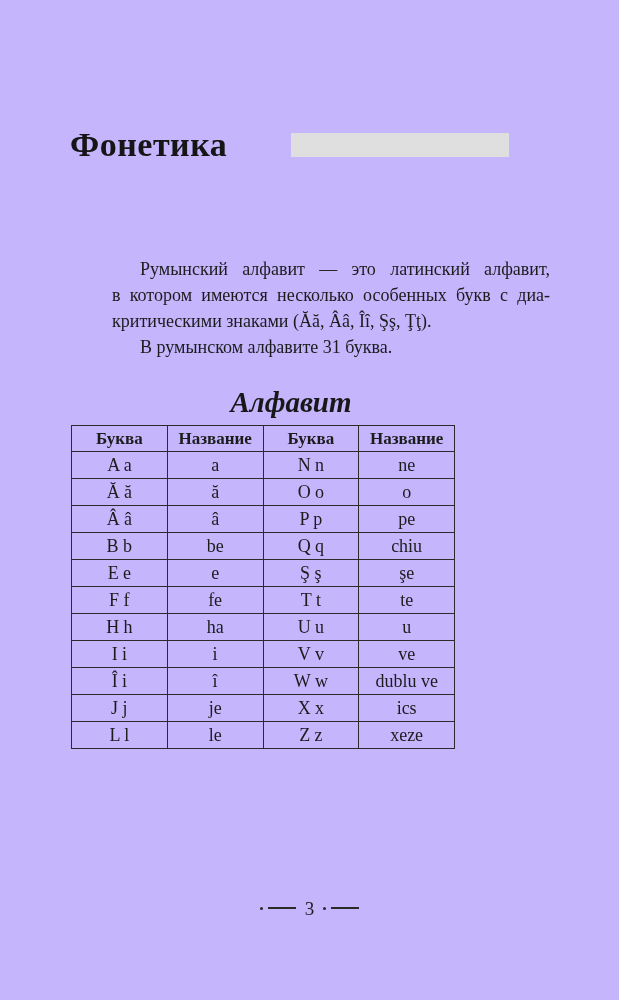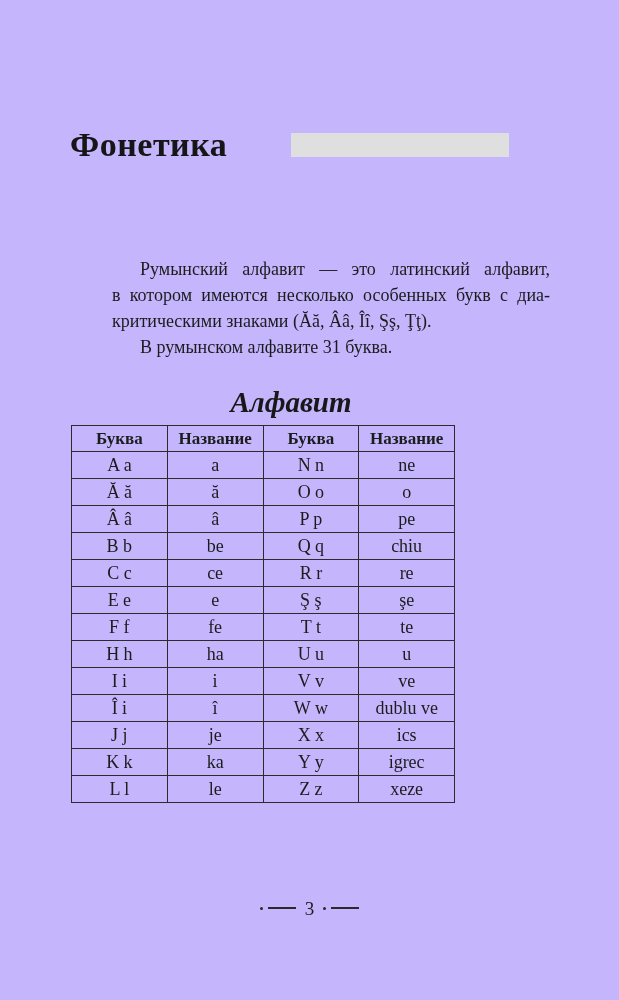--- a/index.html
+++ b/index.html
@@ -175,26 +175,20 @@
           <td>P p</td>
           <td>pe</td>
         </tr>
         <tr>
           <td>B b</td>
           <td>be</td>
           <td>Q q</td>
           <td>chiu</td>
         </tr>
         <tr>
-          <td>C c</td>
-          <td>ce</td>
-          <td>R r</td>
-          <td>re</td>
-        </tr>
-        <tr>
           <td>E e</td>
           <td>e</td>
           <td>Ş ş</td>
           <td>şe</td>
         </tr>
         <tr>
           <td>F f</td>
           <td>fe</td>
           <td>T t</td>
           <td>te</td>
@@ -215,26 +209,20 @@
           <td>Î i</td>
           <td>î</td>
           <td>W w</td>
           <td>dublu ve</td>
         </tr>
         <tr>
           <td>J j</td>
           <td>je</td>
           <td>X x</td>
           <td>ics</td>
-        </tr>
-        <tr>
-          <td>K k</td>
-          <td>ka</td>
-          <td>Y y</td>
-          <td>igrec</td>
         </tr>
         <tr>
           <td>L l</td>
           <td>le</td>
           <td>Z z</td>
           <td>xeze</td>
         </tr>
       </tbody>
   </table>
 

